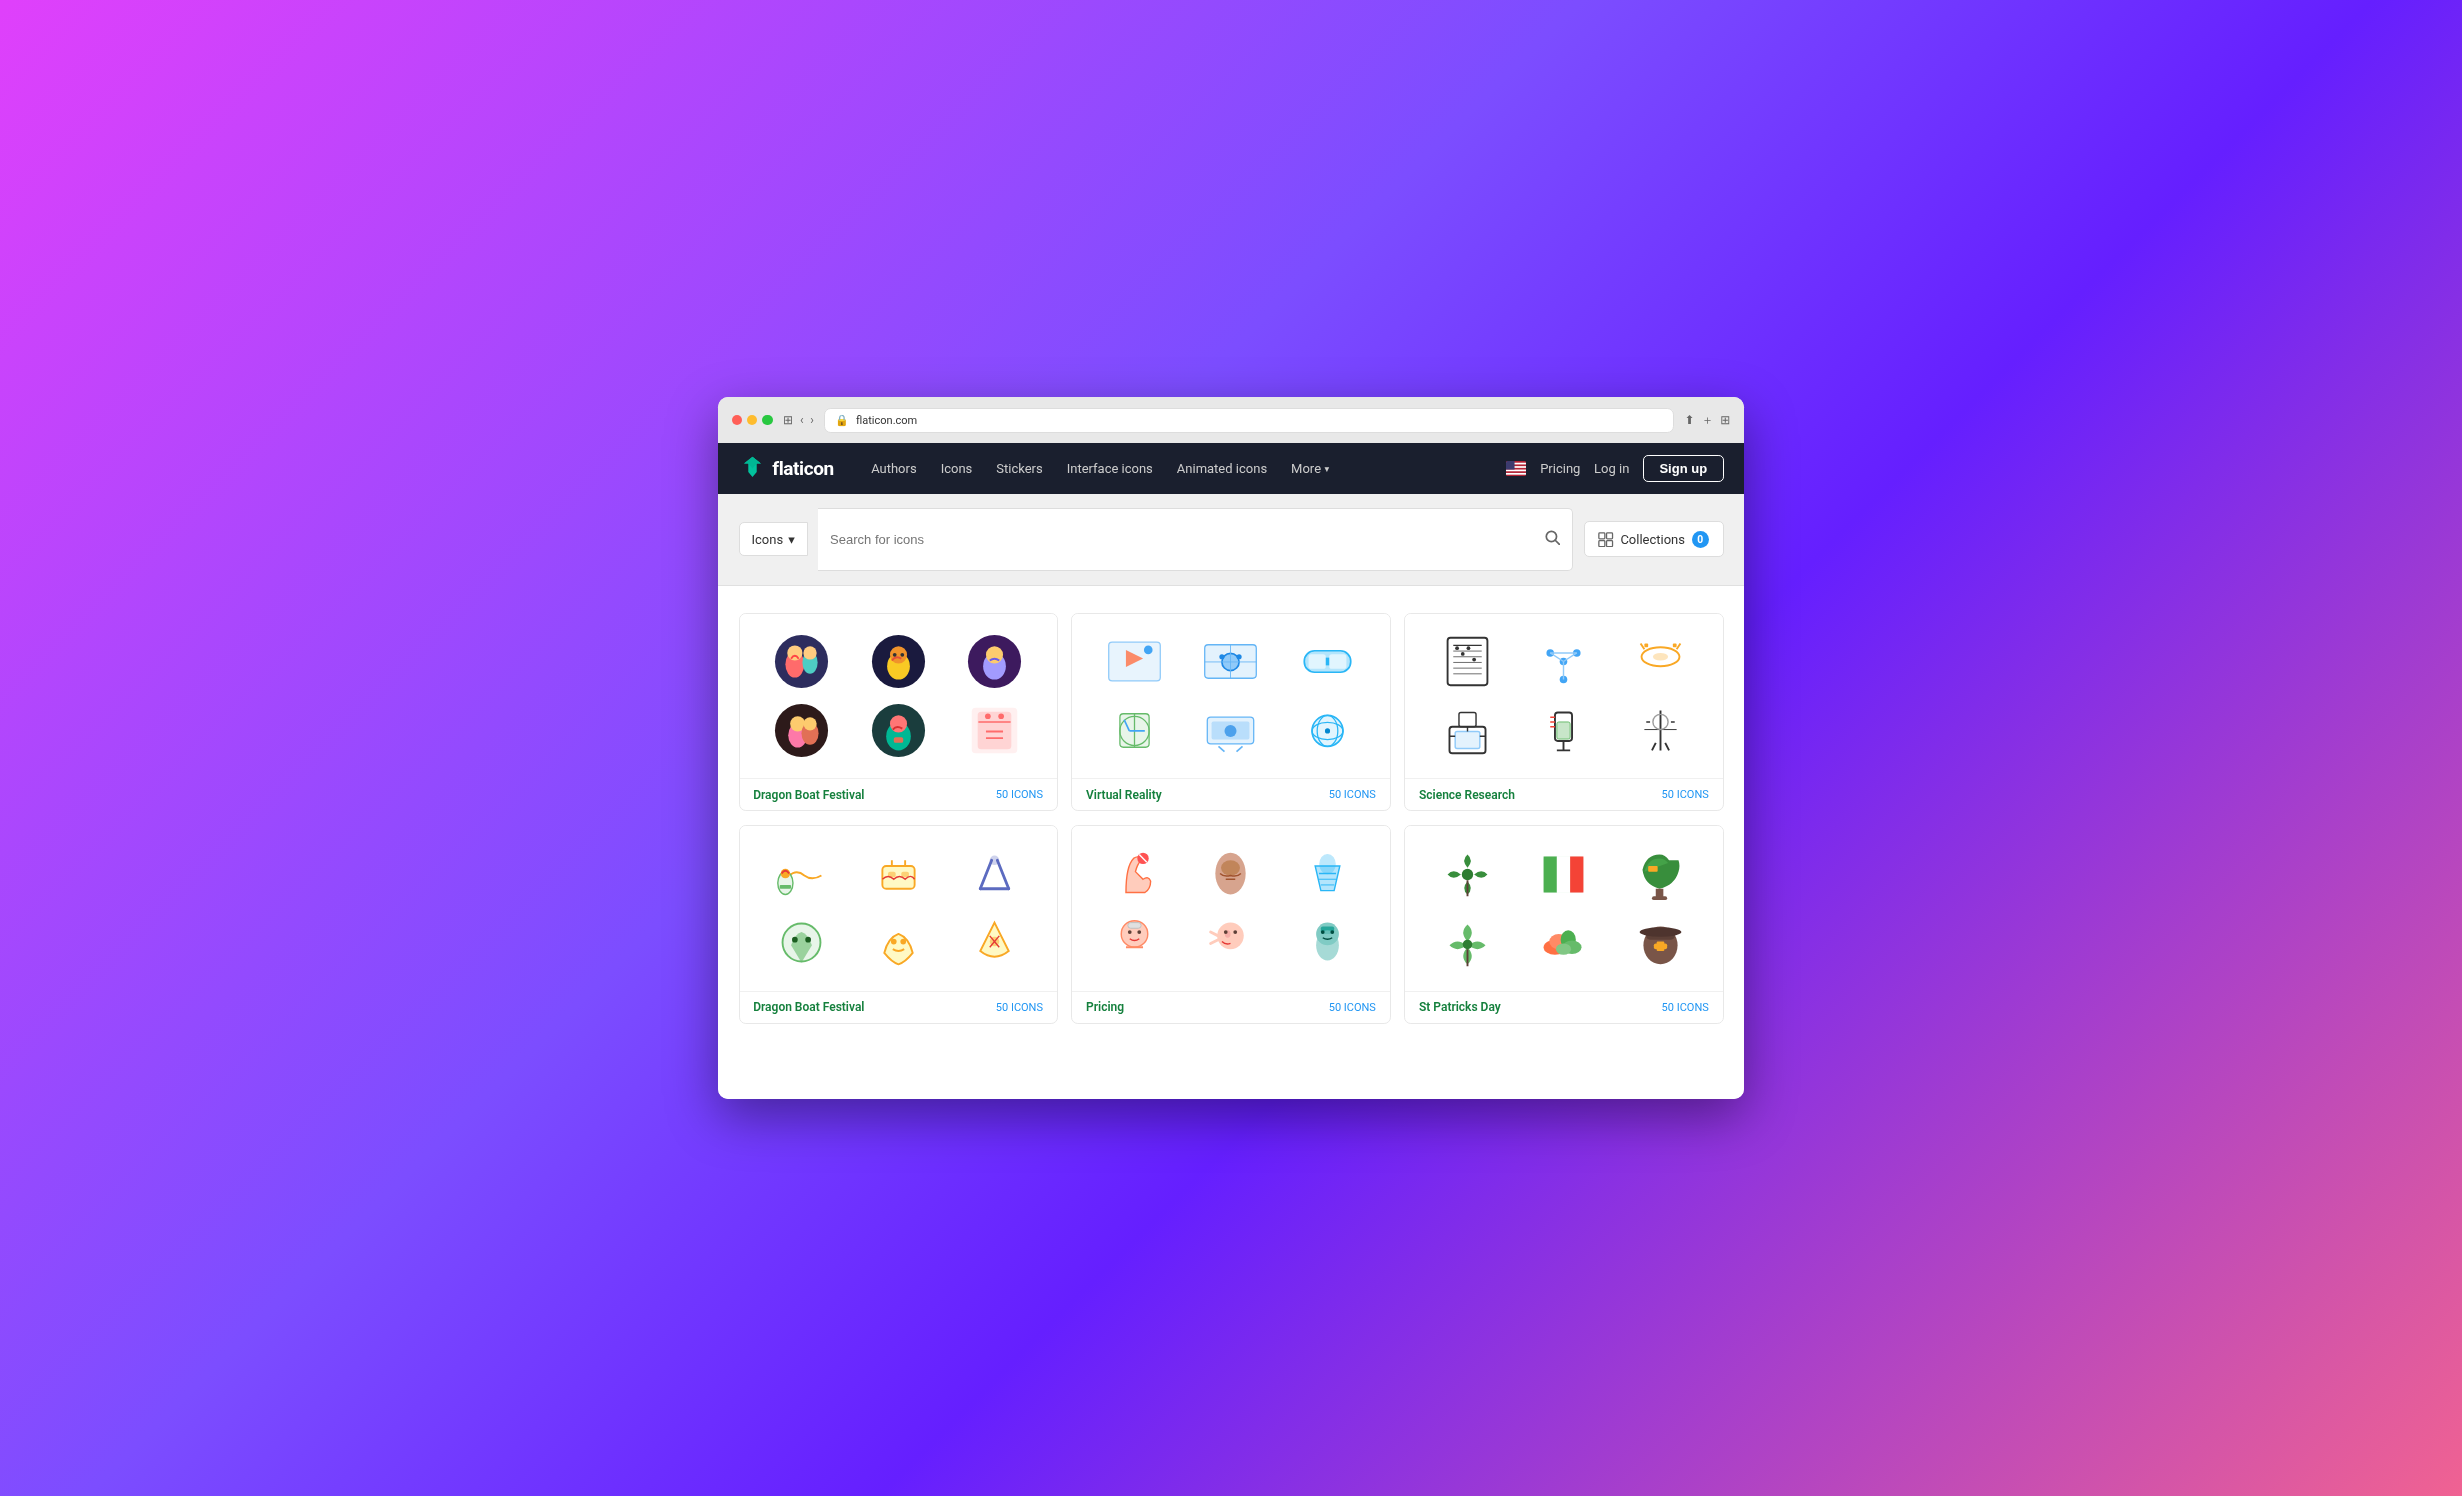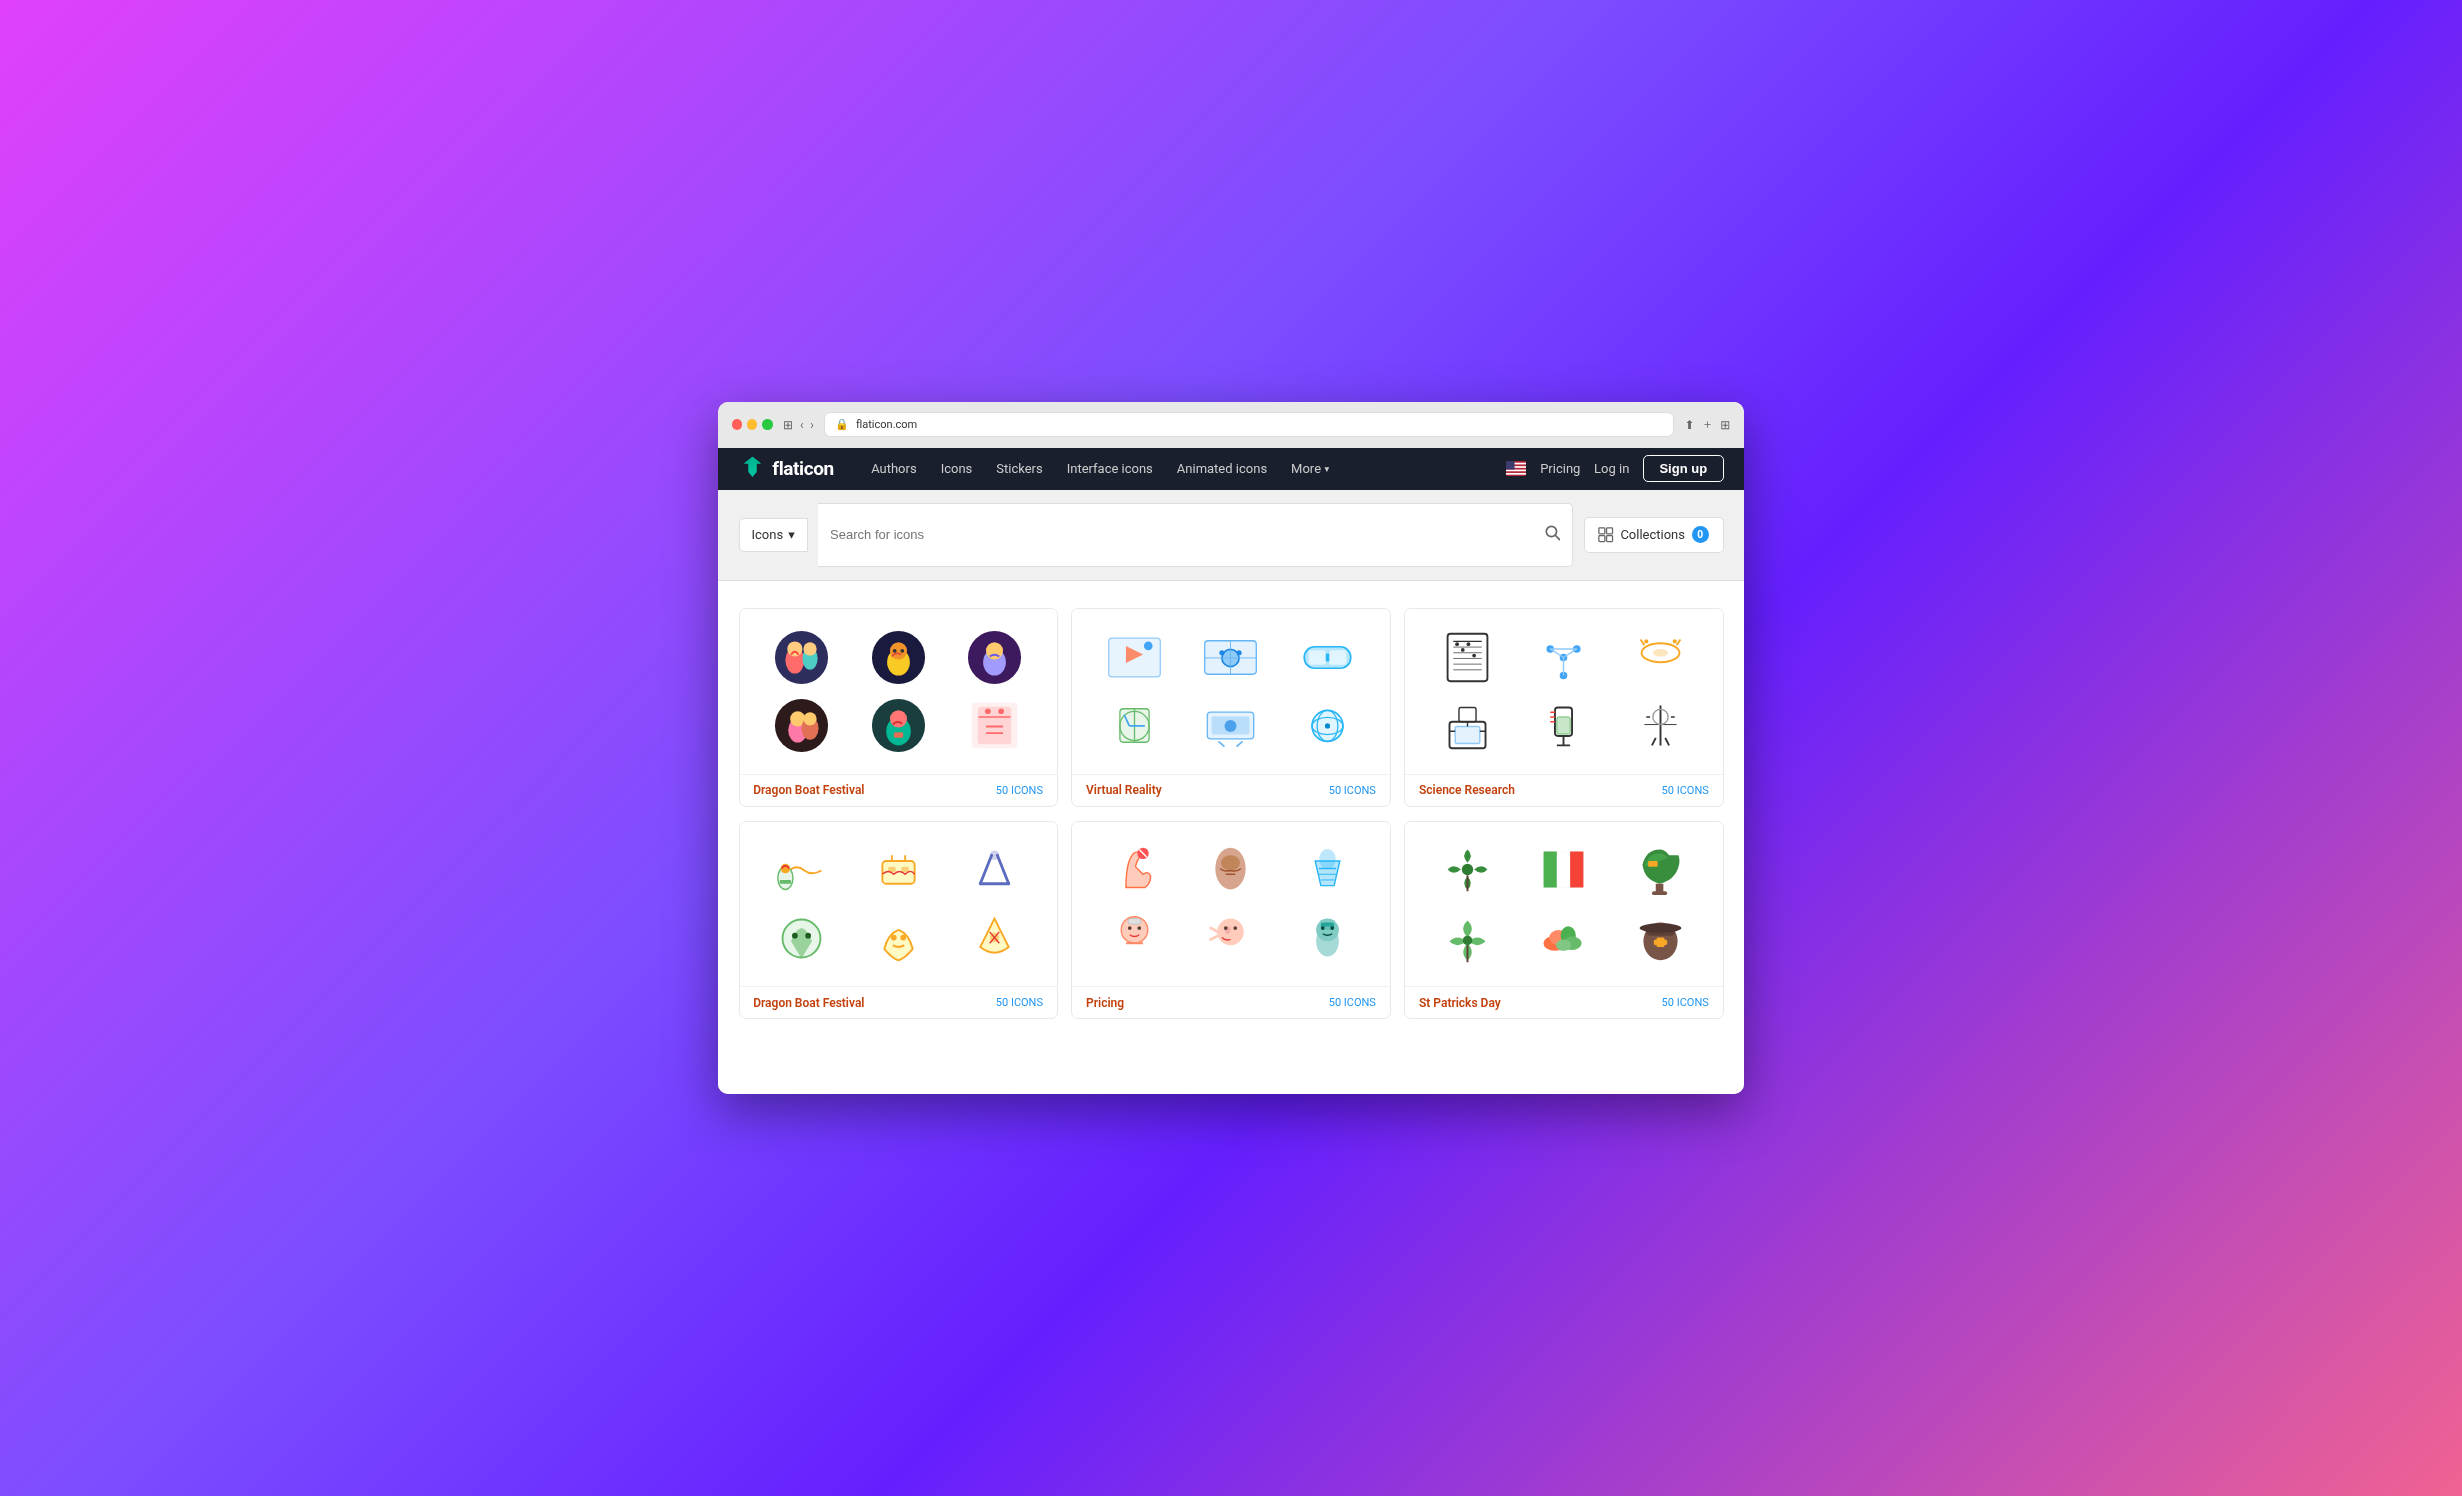--- a/index.html
+++ b/index.html
@@ -64,21 +64,21 @@
       gap: 6.8px;
       color: #666;
       font-size: 12px;
     }
     
     .navbar {
       background: #1a1f2e;
       padding: 0 20.5px;
       display: flex;
       align-items: center;
-      height: 42px;
+      height: 51px;
       gap: 0;
     }
     .logo {
       display: flex;
       align-items: center;
       gap: 6.8px;
       margin-right: 27px;
       text-decoration: none;
     }
     .logo-icon {
@@ -264,21 +264,21 @@
     .icon-pack-footer {
       border-top: 0.9px solid #f0f0f0;
       padding: 8.5px 13.7px;
       display: flex;
       align-items: center;
       justify-content: space-between;
     }
     .pack-name {
       font-size: 12px;
       font-weight: 600;
-      color: #c2410c;
+      color: #15803d;
     }
     .pack-count {
       font-size: 11px;
       font-weight: 400;
       color: #2196f3;
     }
 
     .nav-dropdown::after {
       content: ' ▾';
       font-size: 9.4px;

